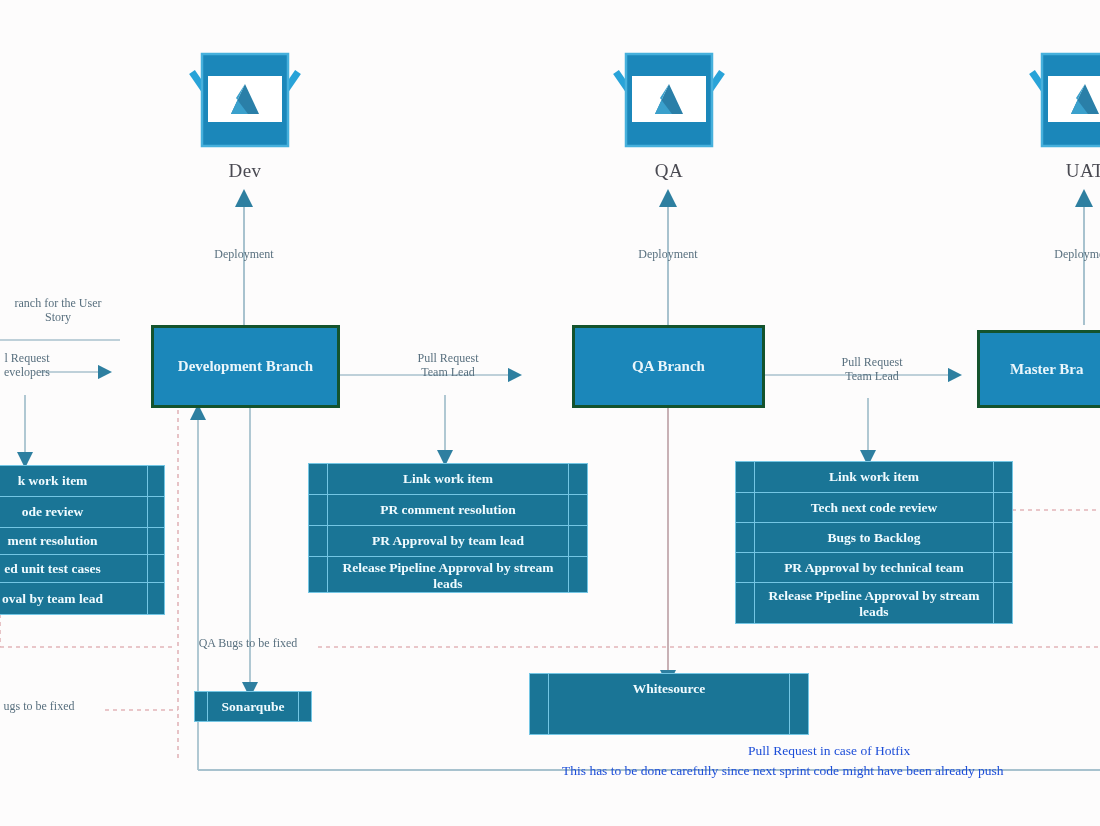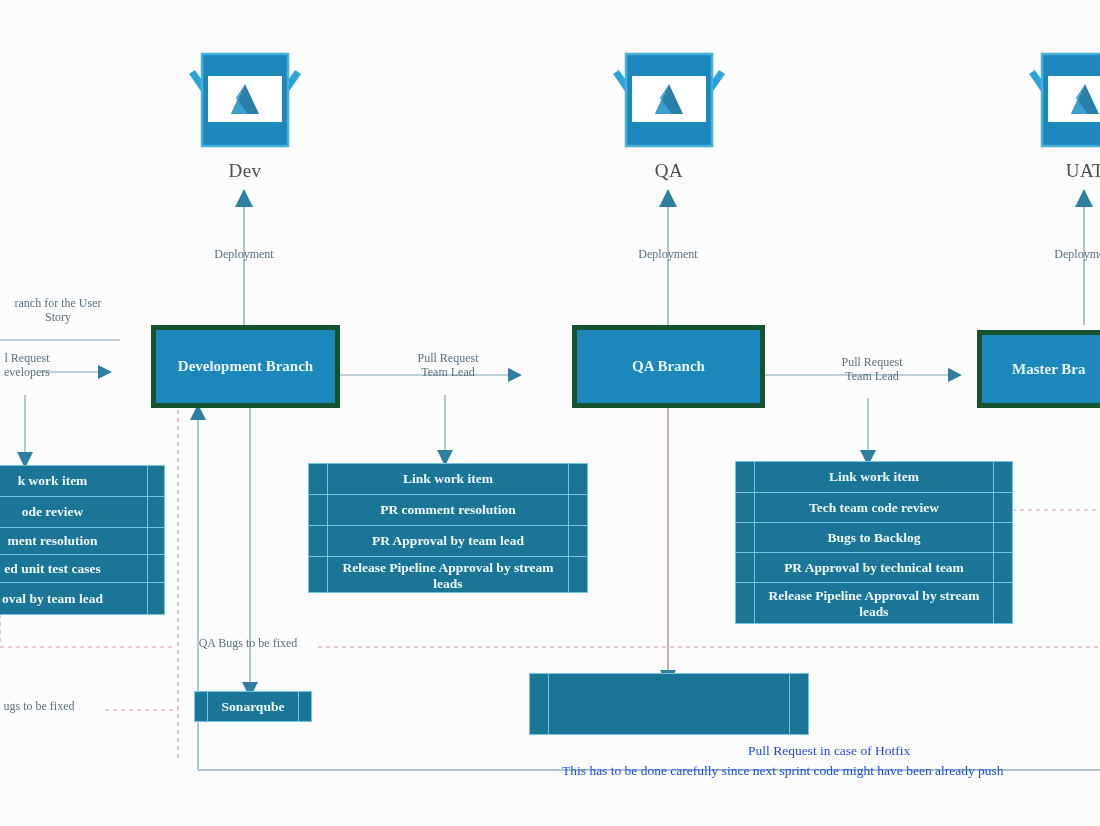--- a/index.html
+++ b/index.html
@@ -4,21 +4,21 @@
 <style>
   html,body{margin:0;padding:0;background:#fdfcfc;}
   body{width:1100px;height:826px;position:relative;overflow:hidden;
        font-family:"Liberation Serif", serif;color:#3b4a5a;}
   #stage{position:absolute;left:0;top:0;width:1100px;height:826px;}
   svg#wires{position:absolute;left:0;top:0;width:1100px;height:826px;}
   .box-icon{position:absolute;width:118px;height:105px;}
   .env-label{position:absolute;width:160px;text-align:center;font-size:19px;
              color:#4a4a52;letter-spacing:.5px;}
 
-  .branch{position:absolute;background:#1b87ba;border:5px solid #14532d;
+  .branch{position:absolute;background:#1b87ba;border:3px solid #14532d;
           display:flex;align-items:center;justify-content:center;
           color:#eaf6fb;font-size:15px;font-weight:bold;box-sizing:border-box;}
 
   .listbox{position:absolute;background:#1a7596;border:1px solid #74c6e4;
            box-sizing:border-box;}
   .listbox .row{border-bottom:1px solid #74c6e4;color:#f0fbff;font-size:13.5px;
                 font-weight:bold;text-align:center;display:flex;align-items:center;
                 justify-content:center;line-height:1.12;box-sizing:border-box;padding:0 26px;}
   .listbox .row:last-child{border-bottom:none;}
   .listbox .lrail,.listbox .rrail{position:absolute;top:0;bottom:0;width:1px;background:#74c6e4;}
@@ -155,33 +155,34 @@
     <div class="row" style="height:31px;">Link work item</div>
     <div class="row" style="height:31px;">PR comment resolution</div>
     <div class="row" style="height:31px;">PR Approval by team lead</div>
     <div class="row" style="height:37px;">Release Pipeline Approval by stream leads</div>
   </div>
 
   <div class="listbox" style="left:735px;top:461px;width:278px;height:163px;">
     <div class="lrail" style="left:18px;"></div>
     <div class="rrail" style="right:18px;"></div>
     <div class="row" style="height:31px;">Link work item</div>
-    <div class="row" style="height:30px;">Tech team code review</div>
+    <div class="row" style="height:30px;">Tech next code review</div>
     <div class="row" style="height:30px;">Bugs to Backlog</div>
     <div class="row" style="height:30px;">PR Approval by technical team</div>
     <div class="row" style="height:41px;">Release Pipeline Approval by stream leads</div>
   </div>
 
   <div class="listbox" style="left:194px;top:691px;width:118px;height:31px;">
     <div class="lrail" style="left:12px;"></div>
     <div class="rrail" style="right:12px;"></div>
     <div class="row" style="height:29px;padding:0 14px;">Sonarqube</div>
   </div>
 
   <div class="listbox" style="left:529px;top:673px;width:280px;height:62px;">
     <div class="lrail" style="left:18px;"></div>
     <div class="rrail" style="right:18px;"></div>
+    <div class="row" style="height:30px;">Whitesource</div>
   </div>
 
   <div class="note" style="left:748px;top:743px;">Pull Request in case of Hotfix</div>
   <div class="note" style="left:562px;top:763px;">This has to be done carefully since next sprint code might have been already push</div>
 
 </div>
 
 </body></html>

